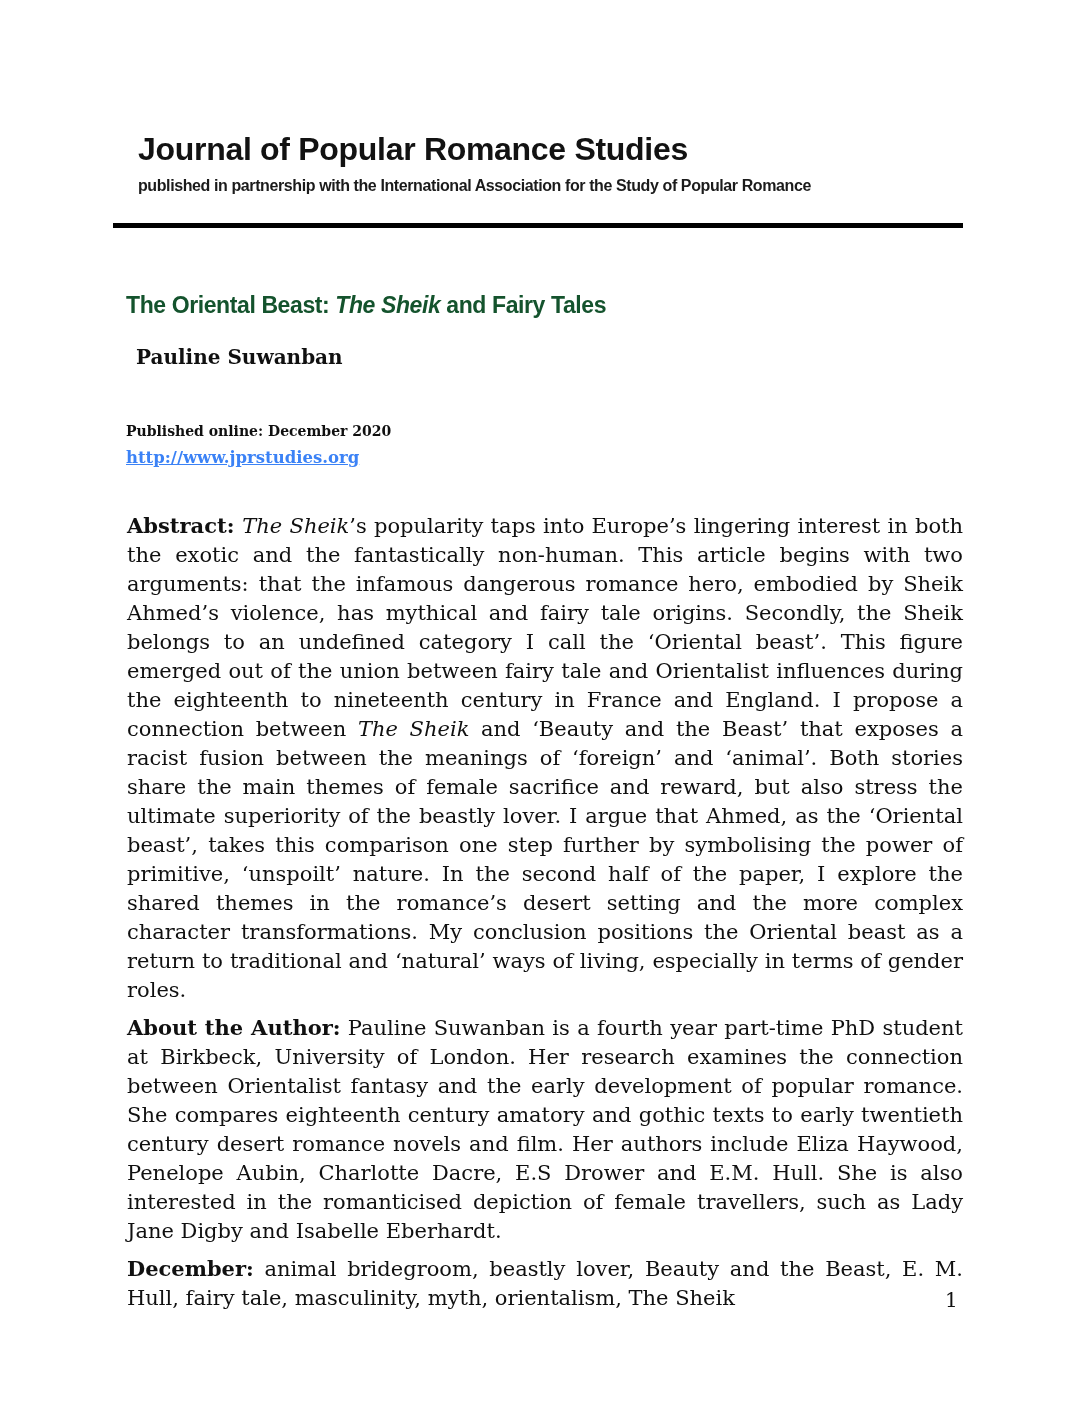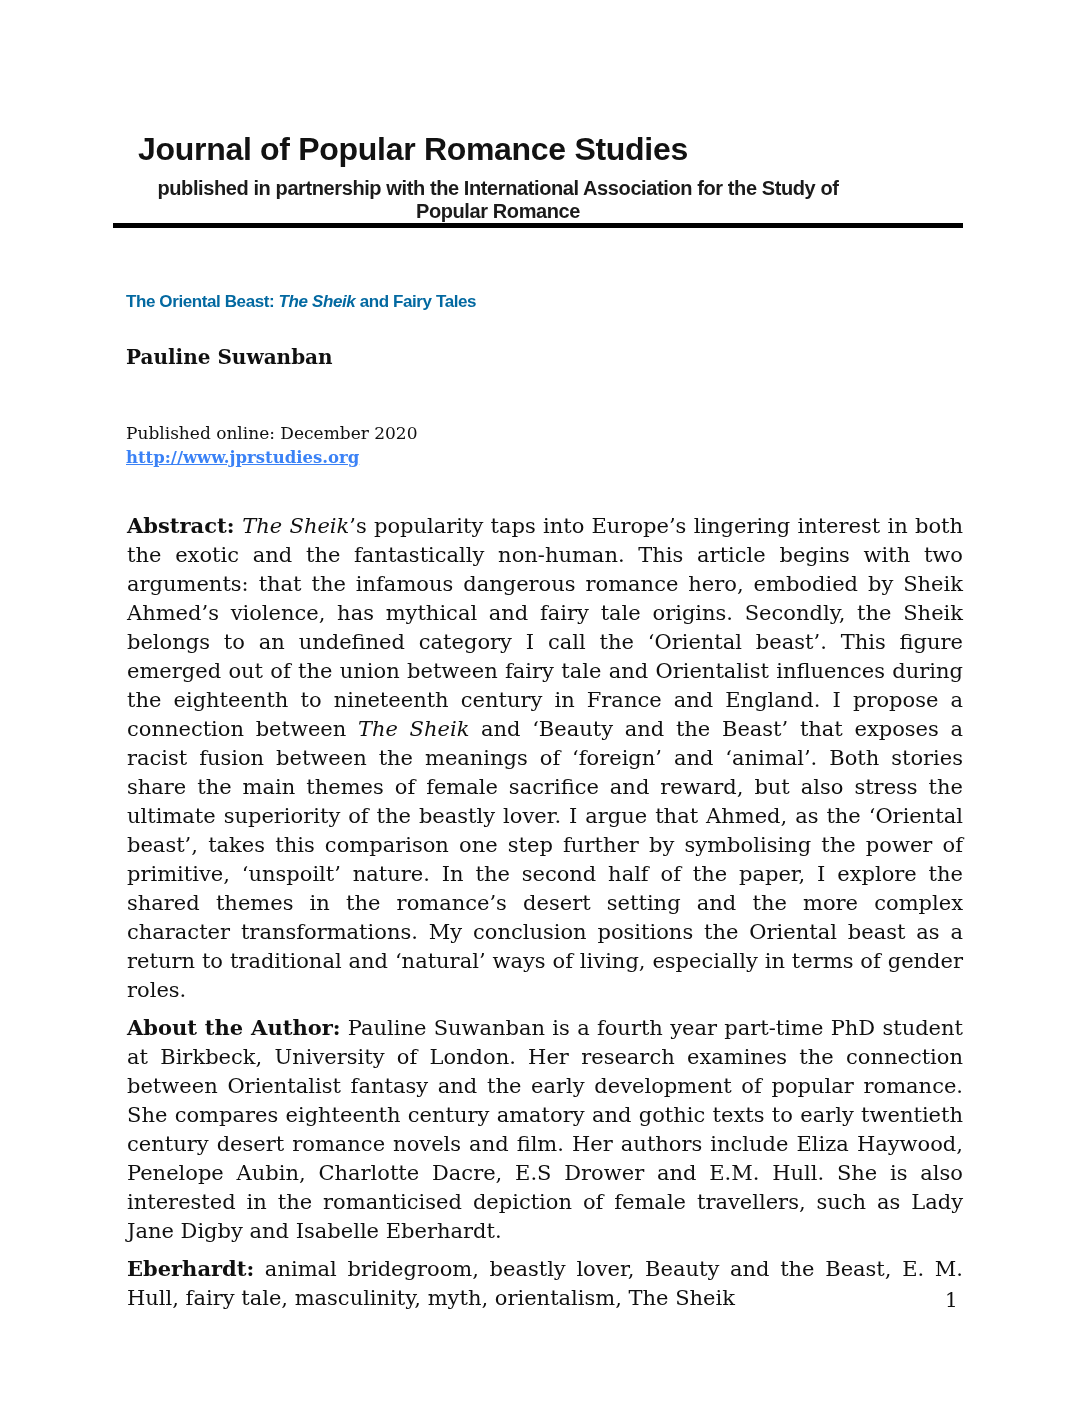--- a/index.html
+++ b/index.html
@@ -12,34 +12,34 @@
   .page { position:relative; width:1088px; height:1408px; background:#fff; overflow:hidden;padding-left:47px; }
 
   
   .masthead { position:absolute; left:138px; top:132px; width:720px; }
   .journal-title {
     font-family:"Liberation Sans",sans-serif; font-weight:bold;
     font-size:32px; letter-spacing:-0.3px; color:#121212; line-height:1.1;
   }
   .journal-subtitle {
     font-family:"Liberation Sans",sans-serif; font-weight:bold;
-    font-size:20px; letter-spacing:-0.4px; color:#1b1b1b; margin-top:10px;text-align:center;
+    font-size:16px; letter-spacing:-0.4px; color:#1b1b1b; margin-top:10px;
   }
   .logo { position:absolute; left:854px; top:120px; width:112px; height:100px; }
   .rule { position:absolute; left:113px; top:223px; width:850px; height:5px; background:#000; }
 
   
   .article-title {
     position:absolute; left:126px; top:292px; width:840px;
     font-family:"Liberation Sans",sans-serif; font-weight:bold;
-    font-size:17px; letter-spacing:-0.4px; color:#0369a1;
+    font-size:23px; letter-spacing:-0.4px; color:#14532d;
   }
   .article-title .ital { font-style:italic; }
-  .author { position:absolute; left:126px; top:345px; font-weight:bold; font-size:20px; }
-  .publine { position:absolute; left:126px; top:423px; font-weight:normal; font-size:17px; }
+  .author { position:absolute; left:136px; top:345px; font-weight:bold; font-size:20px; }
+  .publine { position:absolute; left:126px; top:423px; font-weight:bold; font-size:14px; }
   .linkline { position:absolute; left:126px; top:448px; font-weight:bold; font-size:16.5px; }
   .linkline a, .linkline span {
     color:#3b82f6; text-decoration:underline; cursor:pointer;
   }
 
   
   .bodytext {
     position:absolute; left:127px; top:511px; width:836px;
     font-size:21px; line-height:29px; text-align:justify; text-justify:inter-word;
   }
@@ -76,18 +76,18 @@
 
   <div class="author">Pauline Suwanban</div>
 
   <div class="publine">Published online: December 2020</div>
 
   <div class="linkline"><span>http://www.jprstudies.org</span></div>
 
   <div class="bodytext">
     <p><b>Abstract: </b><i>The Sheik</i><span>’s popularity taps into Europe’s lingering interest in both the exotic and the fantastically non-human. This article begins with two arguments: that the infamous dangerous romance hero, embodied by Sheik Ahmed’s violence, has mythical and fairy tale origins. Secondly, the Sheik belongs to an undefined category I call the ‘Oriental beast’. This figure emerged out of the union between fairy tale and Orientalist influences during the eighteenth to nineteenth century in France and England. I propose a connection between </span><i>The Sheik</i><span> and ‘Beauty and the Beast’ that exposes a racist fusion between the meanings of ‘foreign’ and ‘animal’. Both stories share the main themes of female sacrifice and reward, but also stress the ultimate superiority of the beastly lover. I argue that Ahmed, as the ‘Oriental beast’, takes this comparison one step further by symbolising the power of primitive, ‘unspoilt’ nature. In the second half of the paper, I explore the shared themes in the romance’s desert setting and the more complex character transformations. My conclusion positions the Oriental beast as a return to traditional and ‘natural’ ways of living, especially in terms of gender roles.</span></p>
     <p><b>About the Author:</b><span> Pauline Suwanban is a fourth year part-time PhD student at Birkbeck, University of London. Her research examines the connection between Orientalist fantasy and the early development of popular romance. She compares eighteenth century amatory and gothic texts to early twentieth century desert romance novels and film. Her authors include Eliza Haywood, Penelope Aubin, Charlotte Dacre, E.S Drower and E.M. Hull. She is also interested in the romanticised depiction of female travellers, such as Lady Jane Digby and Isabelle Eberhardt.</span></p>
-    <p><b>Eberhardt:</b><span> animal bridegroom, beastly lover, Beauty and the Beast, E. M. Hull, fairy tale, masculinity, myth, orientalism, The Sheik</span></p>
+    <p><b>December:</b><span> animal bridegroom, beastly lover, Beauty and the Beast, E. M. Hull, fairy tale, masculinity, myth, orientalism, The Sheik</span></p>
   </div>
 
   <div class="pagenum">1</div>
 
 </div>
 
 </body></html>

